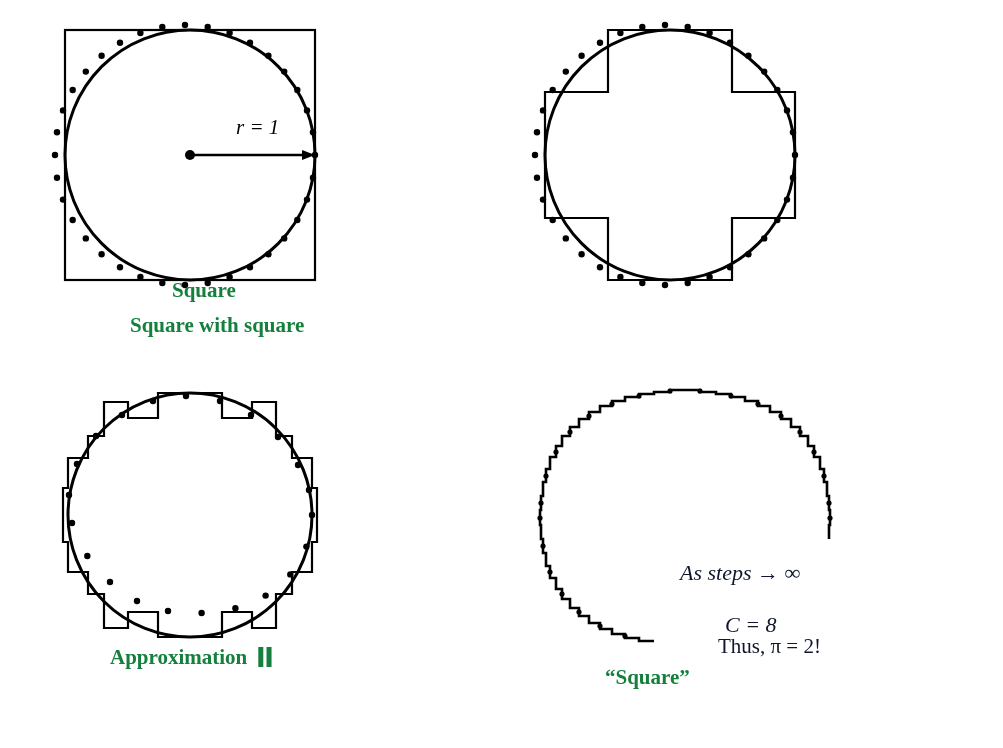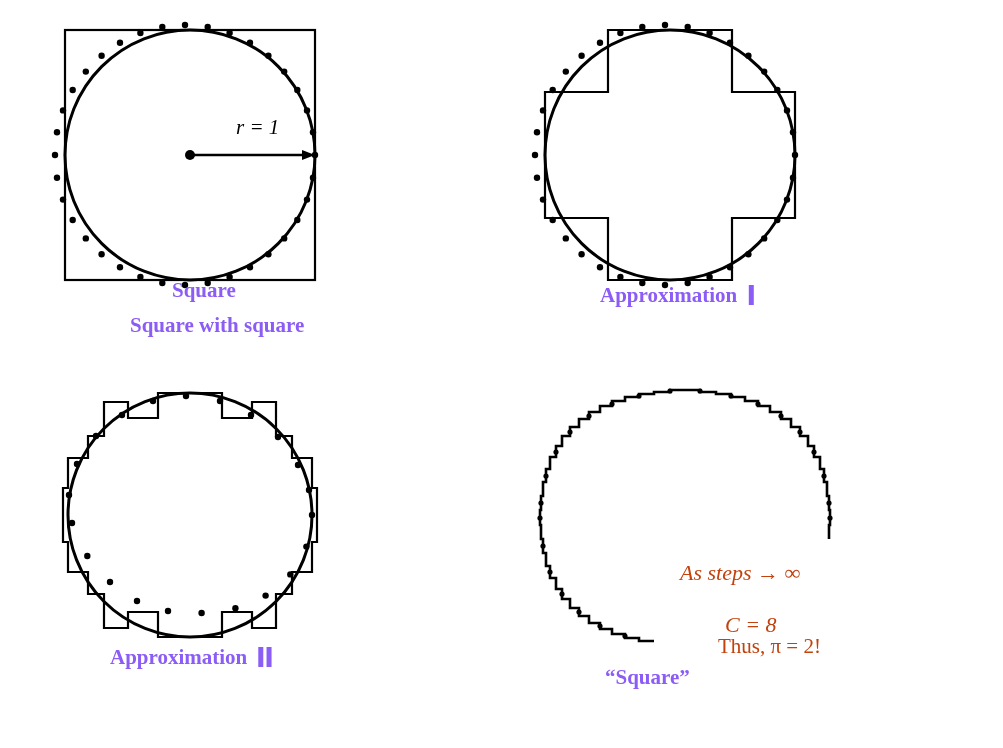--- a/index.html
+++ b/index.html
@@ -24,21 +24,21 @@
   .panel {
     position: absolute;
   }
   .fig {
     display: block;
   }
   .caption {
     position: absolute;
     font-family: "Liberation Serif", serif;
     font-weight: bold;
-    color: #8b5cf6;
+    color: #15803d;
     white-space: nowrap;
   }
   
   #panel-square { left: 40px; top: 10px; width: 420px; height: 300px; }
   #cap-square {
     left: 172px; top: 278px;
     font-size: 21px;
   }
   #cap-square-sub {
     left: 130px; top: 313px;
@@ -69,21 +69,21 @@
     font-size: 30px;
     letter-spacing: -1px;
     display: inline-block;
     transform: scaleX(1.15);
     vertical-align: -3px;
     margin-left: 10px;
   }
   .limit-text {
     position: absolute;
     white-space: nowrap;
-    color: #c2410c;
+    color: #0f172a;
   }
   #limit-line1 {
     left: 680px; top: 560px;
     font-size: 22px;
     font-style: italic;
   }
   #limit-line2 {
     left: 725px; top: 597px;
     font-size: 22px;
     font-style: italic;
@@ -203,23 +203,20 @@
         <circle cx="189.6" cy="23.0" r="3.2"></circle>
         <circle cx="210.0" cy="32.7" r="3.2"></circle>
         <circle cx="228.4" cy="45.8" r="3.2"></circle>
         <circle cx="244.2" cy="61.6" r="3.2"></circle>
         <circle cx="257.3" cy="80.0" r="3.2"></circle>
         <circle cx="267.0" cy="100.4" r="3.2"></circle>
         <circle cx="273.0" cy="122.3" r="3.2"></circle>
       </g>
     </svg>
   </div>
-  <div class="caption" id="cap-approx1">
-    <span>Approximation</span><span class="roman">I</span>
-  </div>
 
   <div class="panel" id="panel-approx2">
     <svg class="fig" width="420" height="300" viewBox="0 0 420 300">
 
       <path d="M 118 48 L 118 23 L 182 23 L 182 48 L 212 48 L 212 32 L 236 32 L 236 66 L 252 66 L 252 88 L 272 88 L 272 118 L 277 118 L 277 172 L 272 172 L 272 202 L 252 202 L 252 224 L 236 224 L 236 258 L 212 258 L 212 242 L 182 242 L 182 267 L 118 267 L 118 242 L 88 242 L 88 258 L 64 258 L 64 224 L 48 224 L 48 202 L 28 202 L 28 172 L 23 172 L 23 118 L 28 118 L 28 88 L 48 88 L 48 66 L 64 66 L 64 32 L 88 32 L 88 48 Z" fill="none" stroke="#000" stroke-width="2.2"></path>
 
       <circle cx="150" cy="145" r="122" fill="none" stroke="#000" stroke-width="3"></circle>
       <g fill="#000">
         <circle cx="272.0" cy="145.0" r="3.2"></circle>
         <circle cx="266.4" cy="176.6" r="3.2"></circle>

